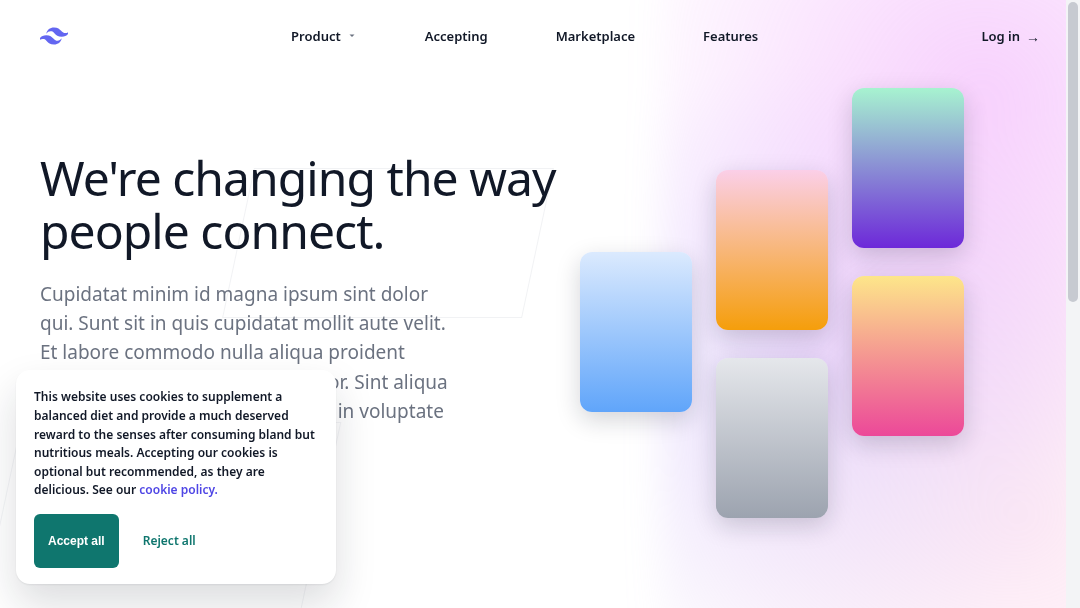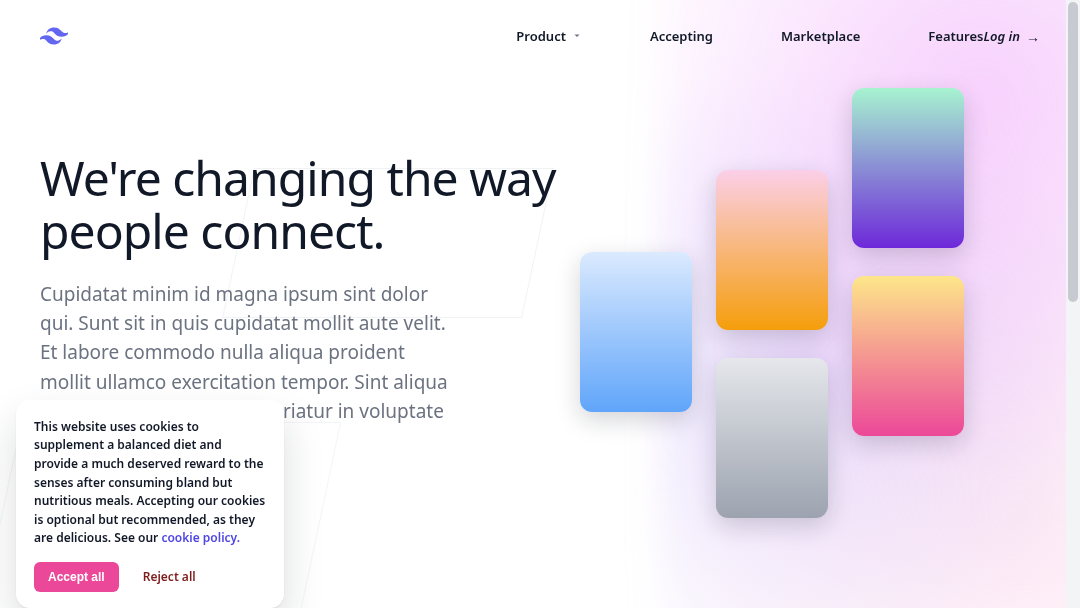--- a/index.html
+++ b/index.html
@@ -13,51 +13,51 @@
     height:700px;
     background: radial-gradient(circle at 70% 20%, rgba(232,121,249,.35), rgba(232,121,249,0) 60%),
                 radial-gradient(circle at 30% 60%, rgba(167,139,250,.25), rgba(167,139,250,0) 60%),
                 radial-gradient(circle at 80% 80%, rgba(251,207,232,.45), rgba(251,207,232,0) 60%);
     filter: blur(18px);
     z-index:0;
   }
   .container { position:relative; max-width:1080px; margin:0 auto; padding:0 40px; z-index:1;}
   header { display:flex; align-items:center; height:72px; }
   .logo { display:flex; align-items:center; }
-  nav { flex:1; display:flex; justify-content:flex-end; gap:68px; }
+  nav { flex:1; display:flex; justify-content:center; gap:68px; }
   .nav-item { font-size:13px; font-weight:600; color:#111827; cursor:pointer; display:flex; align-items:center; gap:6px;}
-  .login { font-size:13px; font-weight:600; color:#111827; display:flex; gap:6px; cursor:pointer;font-style:italic;}
+  .login { font-size:13px; font-weight:600; color:#111827; display:flex; gap:6px; cursor:pointer;}
   .arrow { font-size:14px; }
   main { position:relative; padding-top:80px; }
   h1 { font-size:48px; font-weight:400; line-height:1.1; letter-spacing:-.02em; max-width:520px; }
   .sub { margin-top:22px; font-size:19px; line-height:1.55; color:#6b7280; max-width:420px;}
   .cta-row { margin-top:28px; display:flex; align-items:center; gap:22px;}
   .btn-primary { background:#4f46e5; color:#fff; font-size:13px; font-weight:600; padding:9px 16px; border-radius:6px; border:none; cursor:pointer; }
   .btn-text { font-size:13px; font-weight:600; color:#111827; cursor:pointer; display:flex; align-items:center; gap:8px;}
   .collage { position:absolute; right:-20px; top:-20px; width:520px; height:560px; z-index:2;}
   .tile { position:absolute; border-radius:12px; box-shadow:0 8px 24px rgba(17,24,39,.18); overflow:hidden; }
   .t1 { left:40px;  top:200px; width:112px; height:160px; background:linear-gradient(#dbeafe,#60a5fa);}
   .t2 { left:176px; top:118px; width:112px; height:160px; background:linear-gradient(#fbcfe8,#f59e0b);}
   .t3 { left:176px; top:306px; width:112px; height:160px; background:linear-gradient(#e5e7eb,#9ca3af);}
   .t4 { left:312px; top:36px;  width:112px; height:160px; background:linear-gradient(#a7f3d0,#6d28d9);}
   .t5 { left:312px; top:224px; width:112px; height:160px; background:linear-gradient(#fde68a,#ec4899);}
   .deco1 { position:absolute; left:198px; top:96px; width:300px; height:150px; border:1px solid #e5e7eb; opacity:.55; z-index:-1; transform:skew(-12deg,0);}
   .deco2 { position:absolute; left:-40px; top:350px; width:320px; height:200px; border:1px solid #e5e7eb; opacity:.45; z-index:-1; transform:skew(-12deg,0);}
   
   .cookie {
-    position:fixed; left:16px; bottom:0; width:268px;
+    position:fixed; left:16px; bottom:24px; width:320px;
     background:#fff; border-radius:14px; padding:18px 18px 16px;
     box-shadow:0 20px 40px rgba(17,24,39,.15), 0 1px 2px rgba(17,24,39,.08);
     font-size:12px; line-height:1.55; z-index:20;
   }
   .cookie p { font-weight:600; color:#111827;}
   .cookie a { color:#4f46e5; text-decoration:none; }
   .cookie-row { margin-top:14px; display:flex; align-items:center; gap:24px;}
-  .cookie-accept { background:#ec4899; color:#fff; font-size:12px; font-weight:600; padding:8px 14px; border-radius:6px; border:none; cursor:pointer;}
-  .cookie-reject { font-size:12px; font-weight:600; color:#7f1d1d; cursor:pointer;}
+  .cookie-accept { background:#0f766e; color:#fff; font-size:12px; font-weight:600; padding:20px 14px; border-radius:6px; border:none; cursor:pointer;}
+  .cookie-reject { font-size:12px; font-weight:600; color:#0f766e; cursor:pointer;}
   .scrollbar { position:absolute; right:0; top:0; width:14px; height:100%; background:#f3f4f6;}
   .scrollbar .thumb { position:absolute; left:2px; top:2px; width:10px; height:300px; background:#c7cad1; border-radius:5px;}
 </style>
 </head>
 <body>
 
 <div class="bg-gradient"></div>
 <div class="scrollbar">
     <div class="thumb"></div>
   </div>

